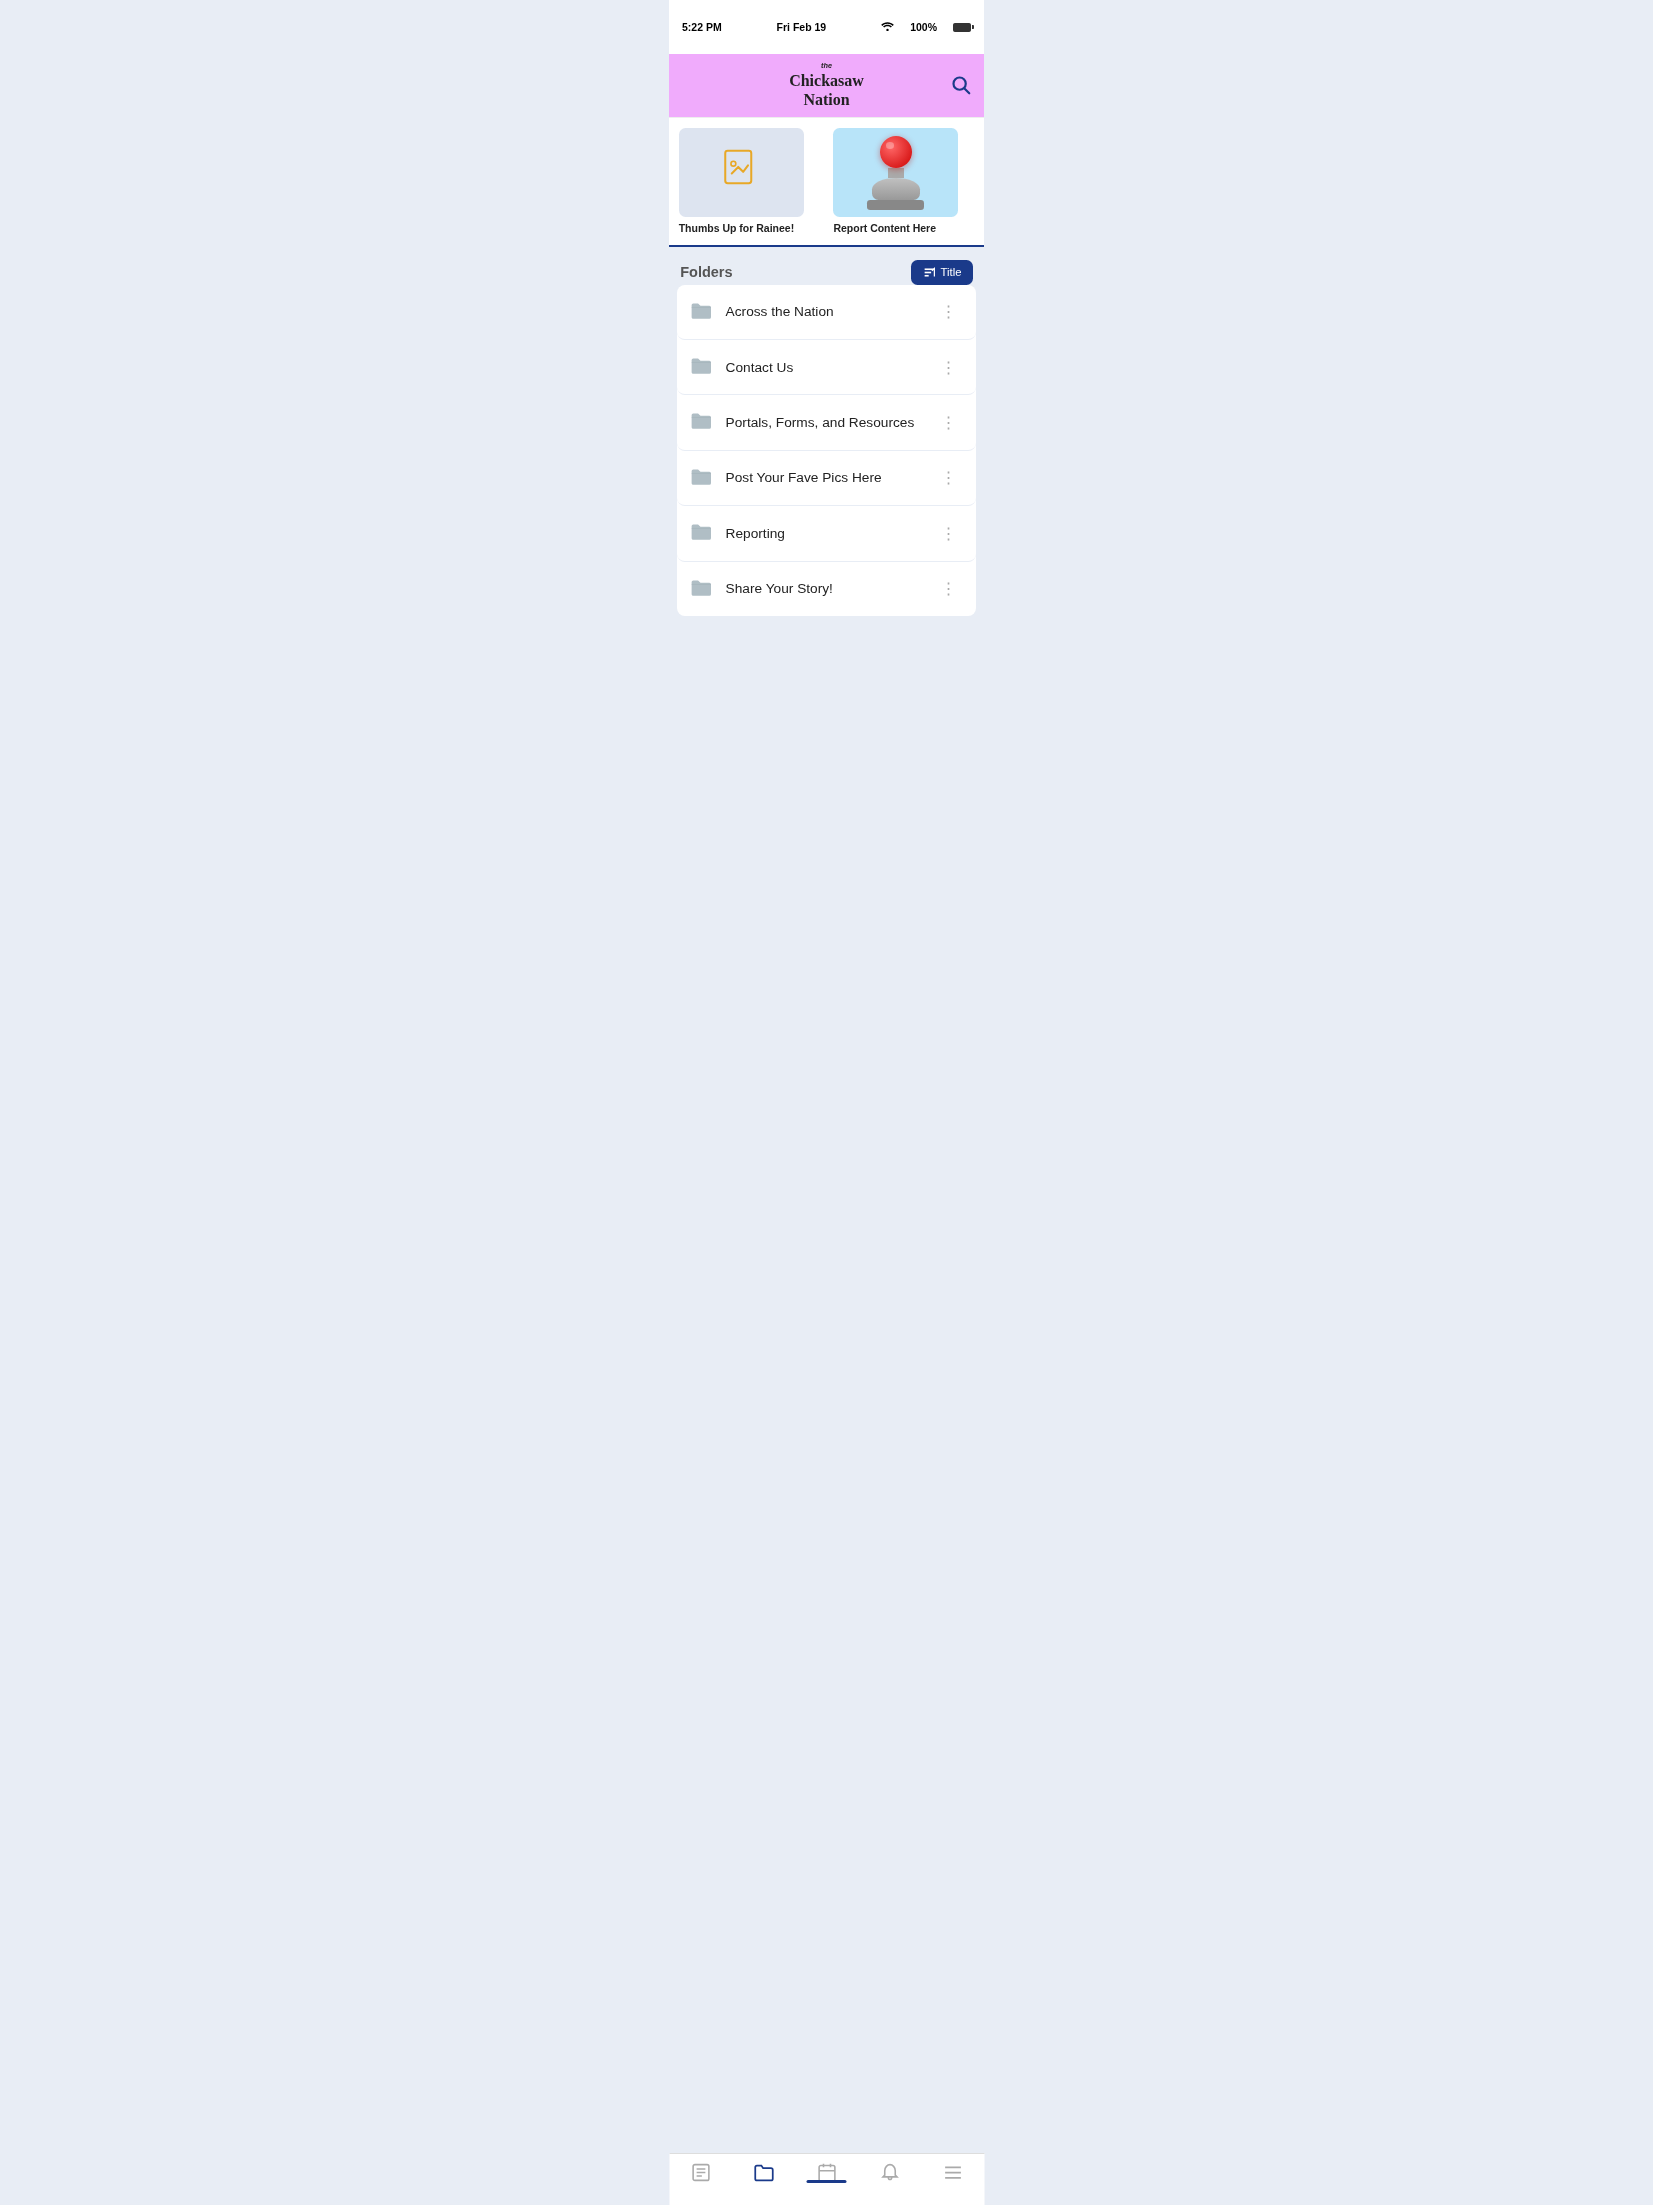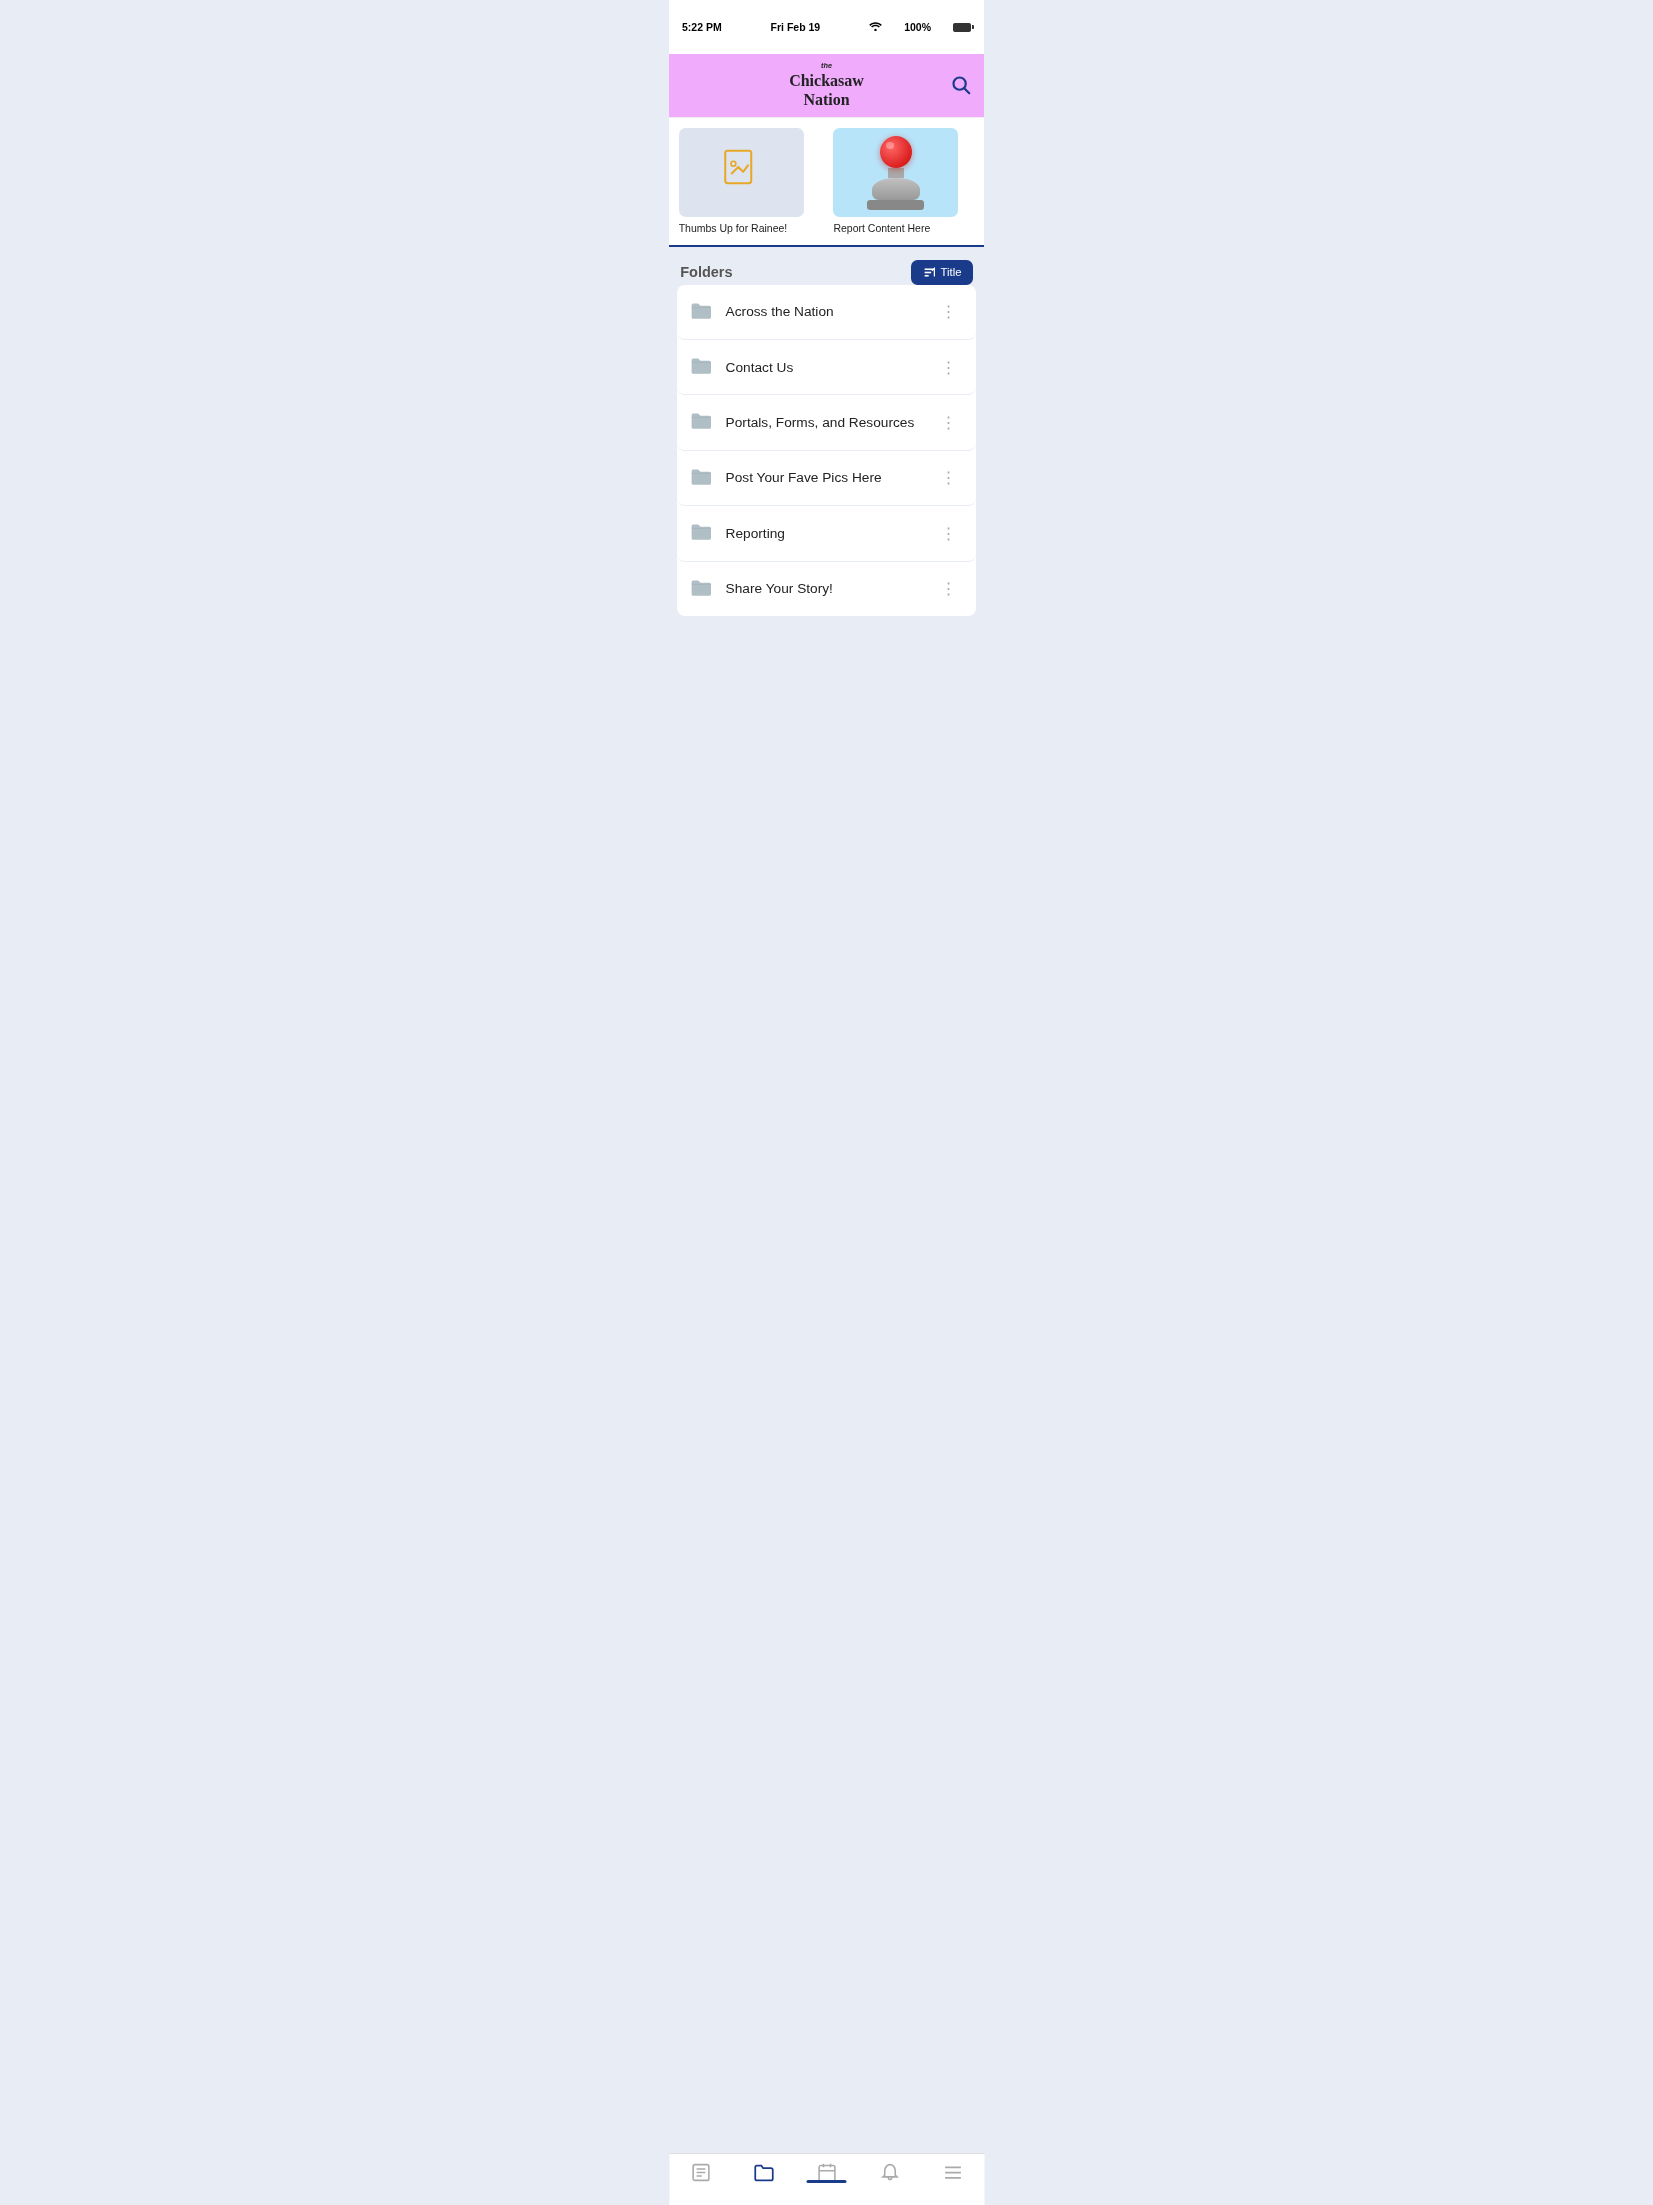--- a/index.html
+++ b/index.html
@@ -21,21 +21,21 @@
       display: flex;
       justify-content: space-between;
       align-items: center;
       padding: 21px 13px;
       font-size: 10.5px;
       font-weight: 600;
     }
     .status-right {
       display: flex;
       align-items: center;
-      gap: 22px;
+      gap: 16px;
     }
     .wifi-icon { font-size: 9.7px; }
     .battery-icon {
       display: inline-block;
       width: 18px;
       height: 9px;
       border: 1.2px solid #333;
       border-radius: 1.6px;
       position: relative;
       background: #333;
@@ -85,20 +85,21 @@
     .cards-section {
       background: white;
       padding: 9.7px 9.7px 11.3px;
       display: flex;
       gap: 9.7px;
     }
     .card {
       flex: 0 0 auto;
       width: 145px;
       cursor: pointer;
+      font-weight: bold;
     }
     .card-image {
       width: 125px;
       height: 89px;
       border-radius: 6.5px;
       overflow: hidden;
       display: flex;
       align-items: center;
       justify-content: center;
     }

